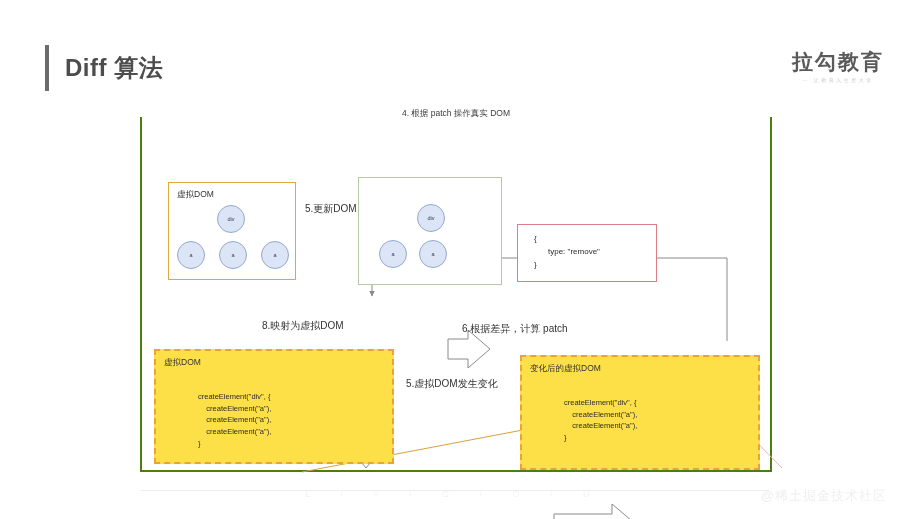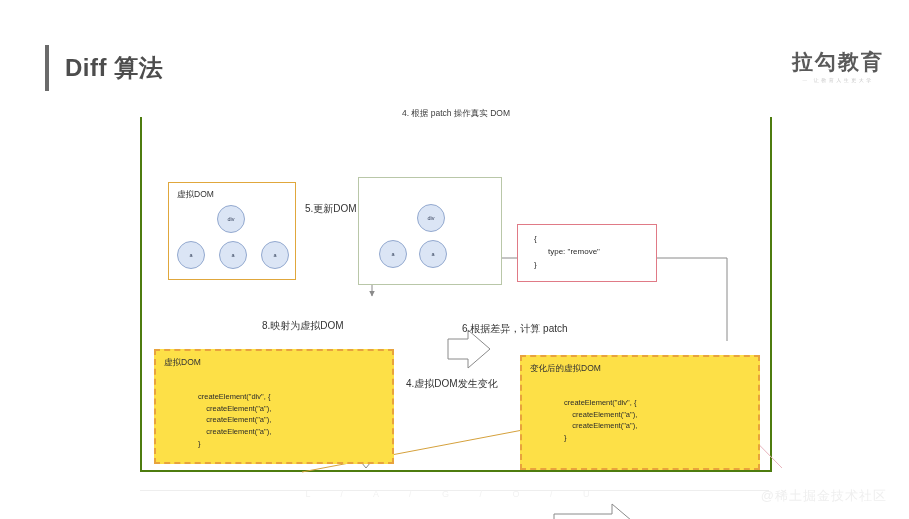--- a/index.html
+++ b/index.html
@@ -162,21 +162,21 @@
 
     <div class="dashed" id="vdom-changed-box">
       <div class="box-label">变化后的虚拟DOM</div>
       <div class="code-block">createElement("div", {
     createElement("a"),
     createElement("a"),
 }</div>
     </div>
 
     <div class="lbl" style="left:120px;top:200px;">8.映射为虚拟DOM</div>
-    <div class="lbl" style="left:264px;top:258px;">4.虚拟DOM发生变化</div>
+    <div class="lbl" style="left:264px;top:258px;">5.虚拟DOM发生变化</div>
 
     <div class="lbl" style="left:320px;top:203px;">6.根据差异，计算 patch</div>
     <div class="lbl" style="left:163px;top:83px;">5.更新DOM</div>
 
   </div>
 
   <div class="footer-line"></div>
   <div class="footer-mark">L / A / G / O / U</div>
   <div class="watermark">@稀土掘金技术社区</div>
 

